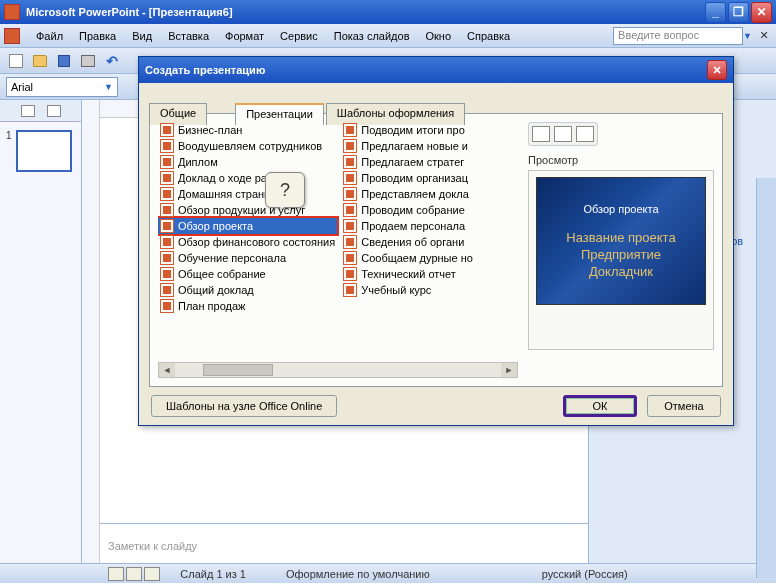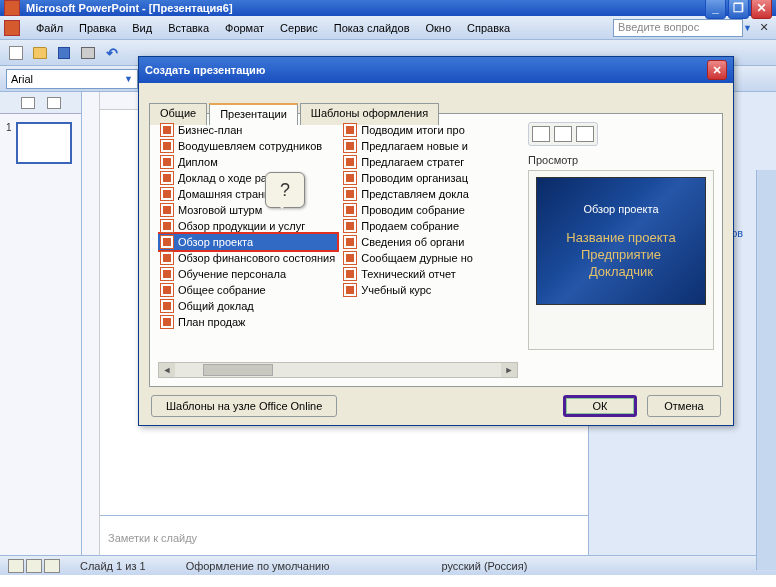--- a/index.html
+++ b/index.html
@@ -1,18 +1,18 @@
 <!DOCTYPE html>
 <html><head>
 <meta charset="utf-8">
 <style>
 * { box-sizing: border-box; margin: 0; padding: 0; font-family: Tahoma, sans-serif; font-size: 11px; }
 body { background: #fff; width: 776px; height: 587px; overflow: hidden; position: relative; }
 
-.titlebar { background: linear-gradient(#3b77d6,#1a4fc0); height: 16px; display: flex; align-items: center; padding: 0 4px; color: #fff; }
+.titlebar { background: linear-gradient(#3b77d6,#1a4fc0); height: 24px; display: flex; align-items: center; padding: 0 4px; color: #fff; }
 .titlebar .app-icon { width: 16px; height: 16px; background: #d55a2e; border: 1px solid #a33; margin-right: 6px; display: flex; align-items: center; justify-content: center; font-size: 9px; }
 .titlebar .title { font-weight: bold; flex: 1; }
 .winbtns { display: flex; gap: 2px; }
 .winbtn { width: 21px; height: 21px; background: linear-gradient(#6fa0e8,#2862c7); border: 1px solid #1a4fc0; border-radius: 3px; color: #fff; display: flex; align-items: center; justify-content: center; font-weight: bold; font-size: 12px; }
 .winbtn.close { background: linear-gradient(#e88,#c33); border-color: #a22; }
 
 .menubar { background: linear-gradient(#e4ecf7,#c5d6ef); height: 24px; display: flex; align-items: center; padding: 0 4px; border-bottom: 1px solid #9db8db; }
 .menubar .doc-icon { width: 16px; height: 16px; background: #d55a2e; border: 1px solid #a33; margin-right: 8px; }
 .menubar .menu-item { padding: 2px 8px; cursor: default; }
 .menubar .spacer { flex: 1; }
@@ -21,21 +21,21 @@
 
 .toolbar { background: linear-gradient(#e4ecf7,#c5d6ef); height: 26px; display: flex; align-items: center; padding: 0 6px; gap: 4px; border-bottom: 1px solid #9db8db; }
 .tbtn { width: 20px; height: 20px; display: flex; align-items: center; justify-content: center; border: 1px solid transparent; }
 .ico-new { width: 14px; height: 14px; background: #fff; border: 1px solid #888; }
 .ico-open { width: 14px; height: 12px; background: #f3c766; border: 1px solid #b8912e; border-radius: 0 2px 0 0; }
 .ico-save { width: 12px; height: 12px; background: #4876c8; border: 1px solid #234a9a; }
 .ico-print { width: 14px; height: 12px; background: #ccc; border: 1px solid #666; }
 .ico-undo { color: #2862c7; font-size: 14px; font-weight: bold; }
 
 .fontbar { background: linear-gradient(#e4ecf7,#c5d6ef); height: 26px; display: flex; align-items: center; padding: 0 6px; gap: 4px; border-bottom: 1px solid #9db8db; }
-.font-combo { width: 132px; height: 20px; background: #fff; border: 1px solid #7a9cc6; display: flex; align-items: center; padding: 0 4px; }
+.font-combo { width: 112px; height: 20px; background: #fff; border: 1px solid #7a9cc6; display: flex; align-items: center; padding: 0 4px; }
 .combo-arrow { margin-left: auto; color: #2862c7; font-size: 9px; }
 
 .workspace { display: flex; height: calc(100% - 28px - 24px - 26px - 26px - 20px); position: relative; }
 .left-panel { width: 82px; background: #f4f6fb; border-right: 1px solid #9db8db; }
 .left-tabs { height: 22px; background: #e4ecf7; display: flex; align-items: center; justify-content: center; gap: 12px; border-bottom: 1px solid #aac; }
 .left-tabs .tab-ico { width: 14px; height: 12px; border: 1px solid #888; background: #fff; }
 .thumb-area { padding: 8px 6px; display: flex; gap: 4px; }
 .thumb-num { font-size: 10px; color: #333; }
 .thumb { width: 56px; height: 42px; background: #fff; border: 2px solid #3a64b8; }
 
@@ -44,33 +44,33 @@
 .center { flex: 1; background: #fff; display: flex; flex-direction: column; }
 .ruler-h { height: 18px; background: #f4f6fb; border-bottom: 1px solid #ccc; }
 .slide-area { flex: 1; position: relative; overflow: hidden; }
 .slide { position: absolute; left: 40px; top: 20px; width: 360px; height: 270px; background: #fff; border: 1px solid #333; box-shadow: 3px 3px 0 #888; }
 
 .taskpane { width: 188px; background: #dfe9f7; border-left: 1px solid #9db8db; padding: 6px 10px; }
 .taskpane .link { color: #1a57bd; padding: 3px 0; cursor: pointer; }
 
 .notes-area { height: 40px; border-top: 1px solid #9db8db; background: #fff; padding: 16px 8px; color: #999; }
 
-.statusbar { height: 20px; background: linear-gradient(#e4ecf7,#c5d6ef); display: flex; align-items: center; padding: 0 8px; border-top: 1px solid #9db8db; color: #333; }
+.statusbar { height: 20px; background: linear-gradient(#e4ecf7,#c5d6ef); display: flex; align-items: center; padding: 0 8px; border-top: 1px solid #9db8db; color: #333; justify-content: center; }
 .statusbar .seg { margin-right: 40px; }
 .statusbar .viewbtns { display: flex; gap: 2px; margin-right: 20px; }
 .statusbar .vbtn { width: 16px; height: 14px; border: 1px solid #888; background: #f0f0e0; }
 
 
 .dialog { position: absolute; left: 138px; top: 56px; width: 596px; height: 370px; background: #ece9d8; border: 1px solid #0a3a8a; box-shadow: 2px 2px 6px rgba(0,0,0,0.3); display: flex; flex-direction: column; }
 .dlg-title { background: linear-gradient(#3b77d6,#1a4fc0); height: 26px; display: flex; align-items: center; padding: 0 6px; color: #fff; font-weight: bold; }
 .dlg-title .dlg-close { margin-left: auto; width: 20px; height: 20px; background: linear-gradient(#e88,#c33); border: 1px solid #a22; border-radius: 3px; display: flex; align-items: center; justify-content: center; }
 .dlg-body { flex: 1; padding: 8px 10px 6px; display: flex; flex-direction: column; }
 .dlg-tabs { display: flex; height: 22px; position: relative; }
 .dlg-tab { padding: 3px 10px; background: #ece9d8; border: 1px solid #919b9c; border-bottom: none; margin-right: 2px; position: relative; top: 12px; }
-.dlg-tab.active { background: #fcfcfa; border-top: 2px solid #e7a556; z-index: 2; }
+.dlg-tab.active { background: #fcfcfa; border-top: 2px solid #e7a556; z-index: 2; margin-left: 26px; }
 .dlg-content { flex: 1; background: #fcfcfa; border: 1px solid #919b9c; padding: 8px; display: flex; gap: 10px; }
 .file-list { flex: 1; display: flex; flex-direction: column; position: relative; }
 .file-cols { flex: 1; display: flex; gap: 4px; overflow: hidden; }
 .file-col { width: 50%; }
 .file-item { display: flex; align-items: center; gap: 4px; padding: 1px 2px; white-space: nowrap; overflow: hidden; }
 .file-item.selected { background: #316ac5; color: #fff; }
 .file-item.redbox { outline: 2px solid #e03020; outline-offset: 0; }
 .file-ico { width: 14px; height: 14px; background: #fff; border: 1px solid #d55a2e; position: relative; flex-shrink: 0; }
 .file-ico::after { content: ""; position: absolute; left: 2px; top: 2px; width: 8px; height: 8px; background: #d55a2e; }
 .hscroll { height: 16px; background: #e8e8e0; border: 1px solid #c0c0b8; display: flex; align-items: center; margin-top: 4px; }
@@ -226,24 +226,20 @@
               <div class="file-item">
                 <div class="file-ico"></div>
                 <span>Доклад о ходе ра</span>
               </div>
               <div class="file-item">
                 <div class="file-ico"></div>
                 <span>Домашняя страни</span>
               </div>
               <div class="file-item">
                 <div class="file-ico"></div>
-                <span>Мозговой штурм</span>
-              </div>
-              <div class="file-item">
-                <div class="file-ico"></div>
                 <span>Обзор продукции и услуг</span>
               </div>
               <div class="file-item selected redbox">
                 <div class="file-ico"></div>
                 <span>Обзор проекта</span>
               </div>
               <div class="file-item">
                 <div class="file-ico"></div>
                 <span>Обзор финансового состояния</span>
               </div>
@@ -284,21 +280,21 @@
               <div class="file-item">
                 <div class="file-ico"></div>
                 <span>Представляем докла</span>
               </div>
               <div class="file-item">
                 <div class="file-ico"></div>
                 <span>Проводим собрание</span>
               </div>
               <div class="file-item">
                 <div class="file-ico"></div>
-                <span>Продаем собрание</span>
+                <span>Продаем персонала</span>
               </div>
               <div class="file-item">
                 <div class="file-ico"></div>
                 <span>Сведения об органи</span>
               </div>
               <div class="file-item">
                 <div class="file-ico"></div>
                 <span>Сообщаем дурные но</span>
               </div>
               <div class="file-item">

